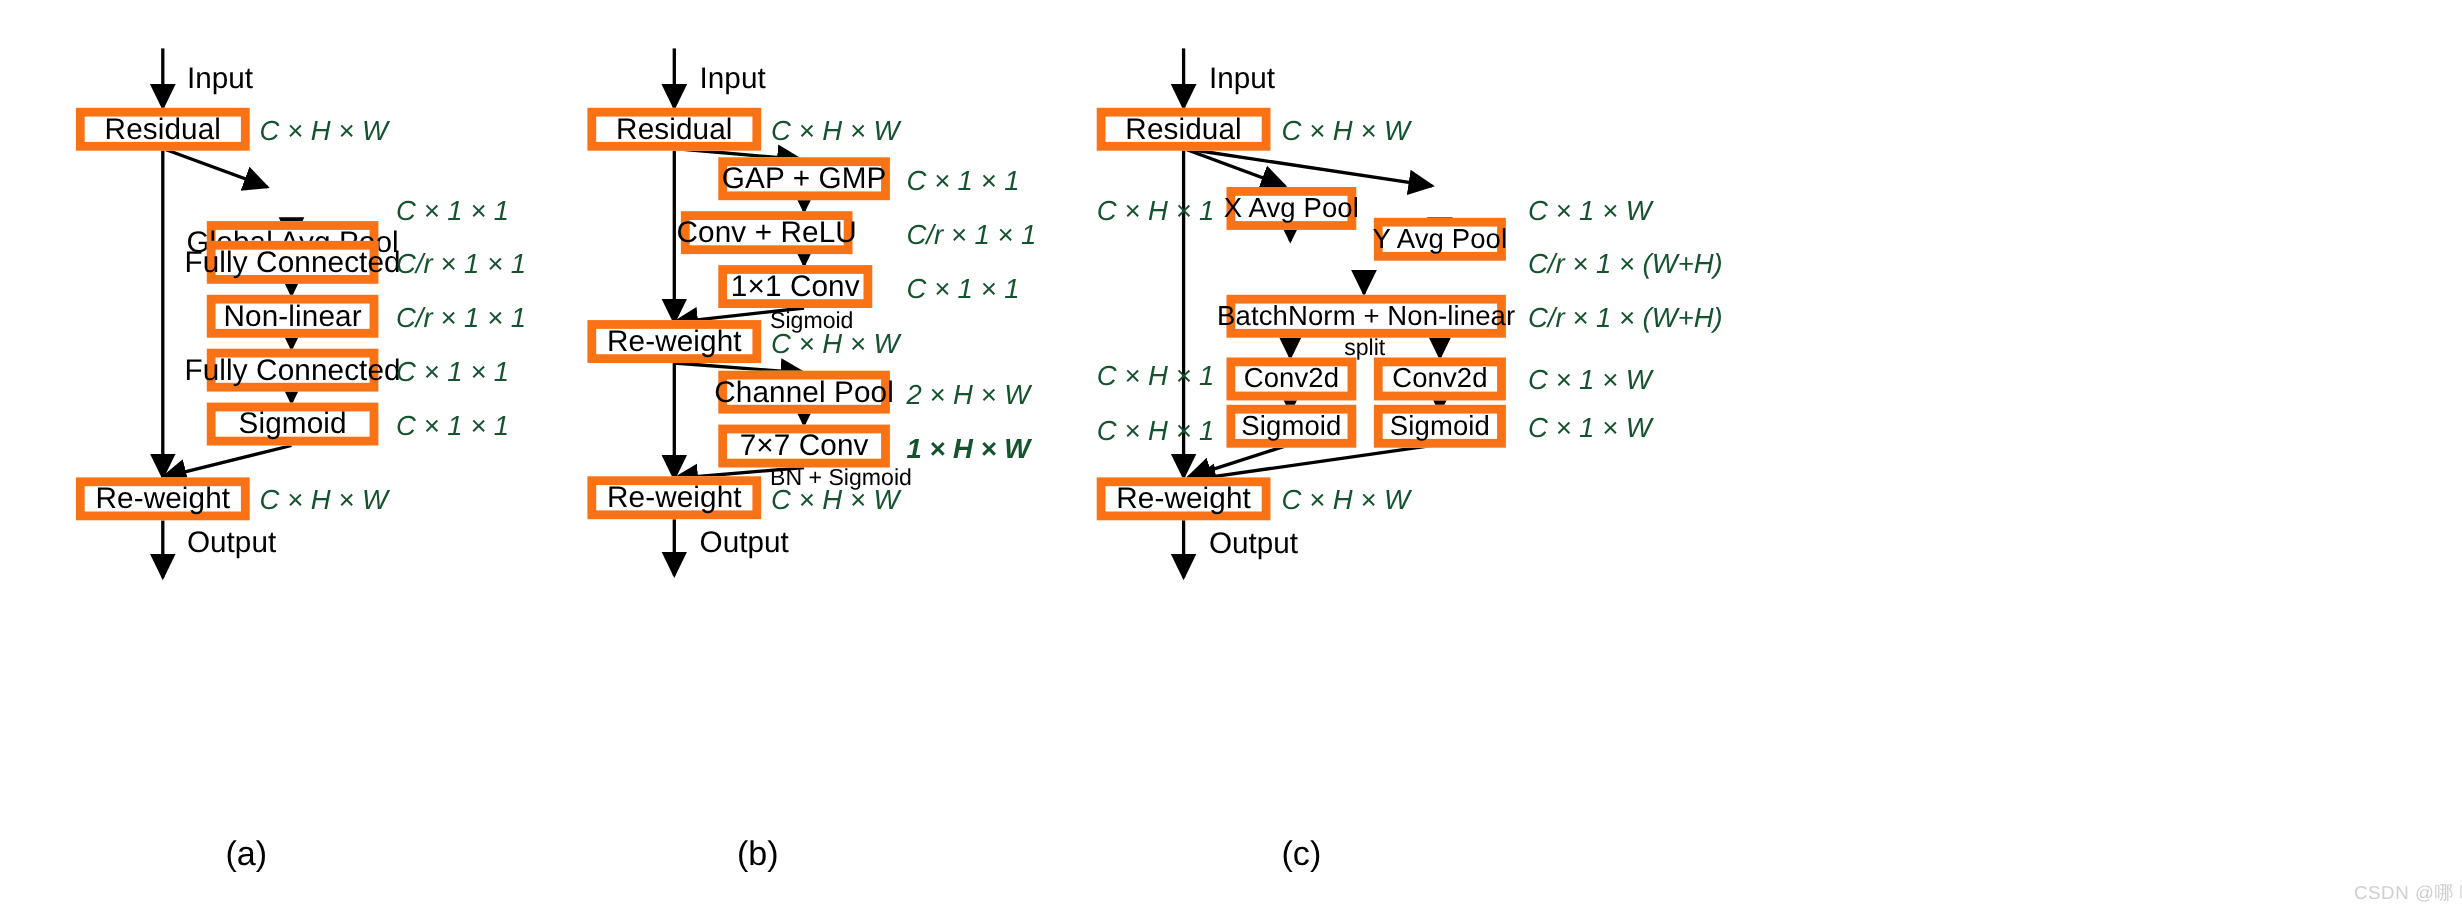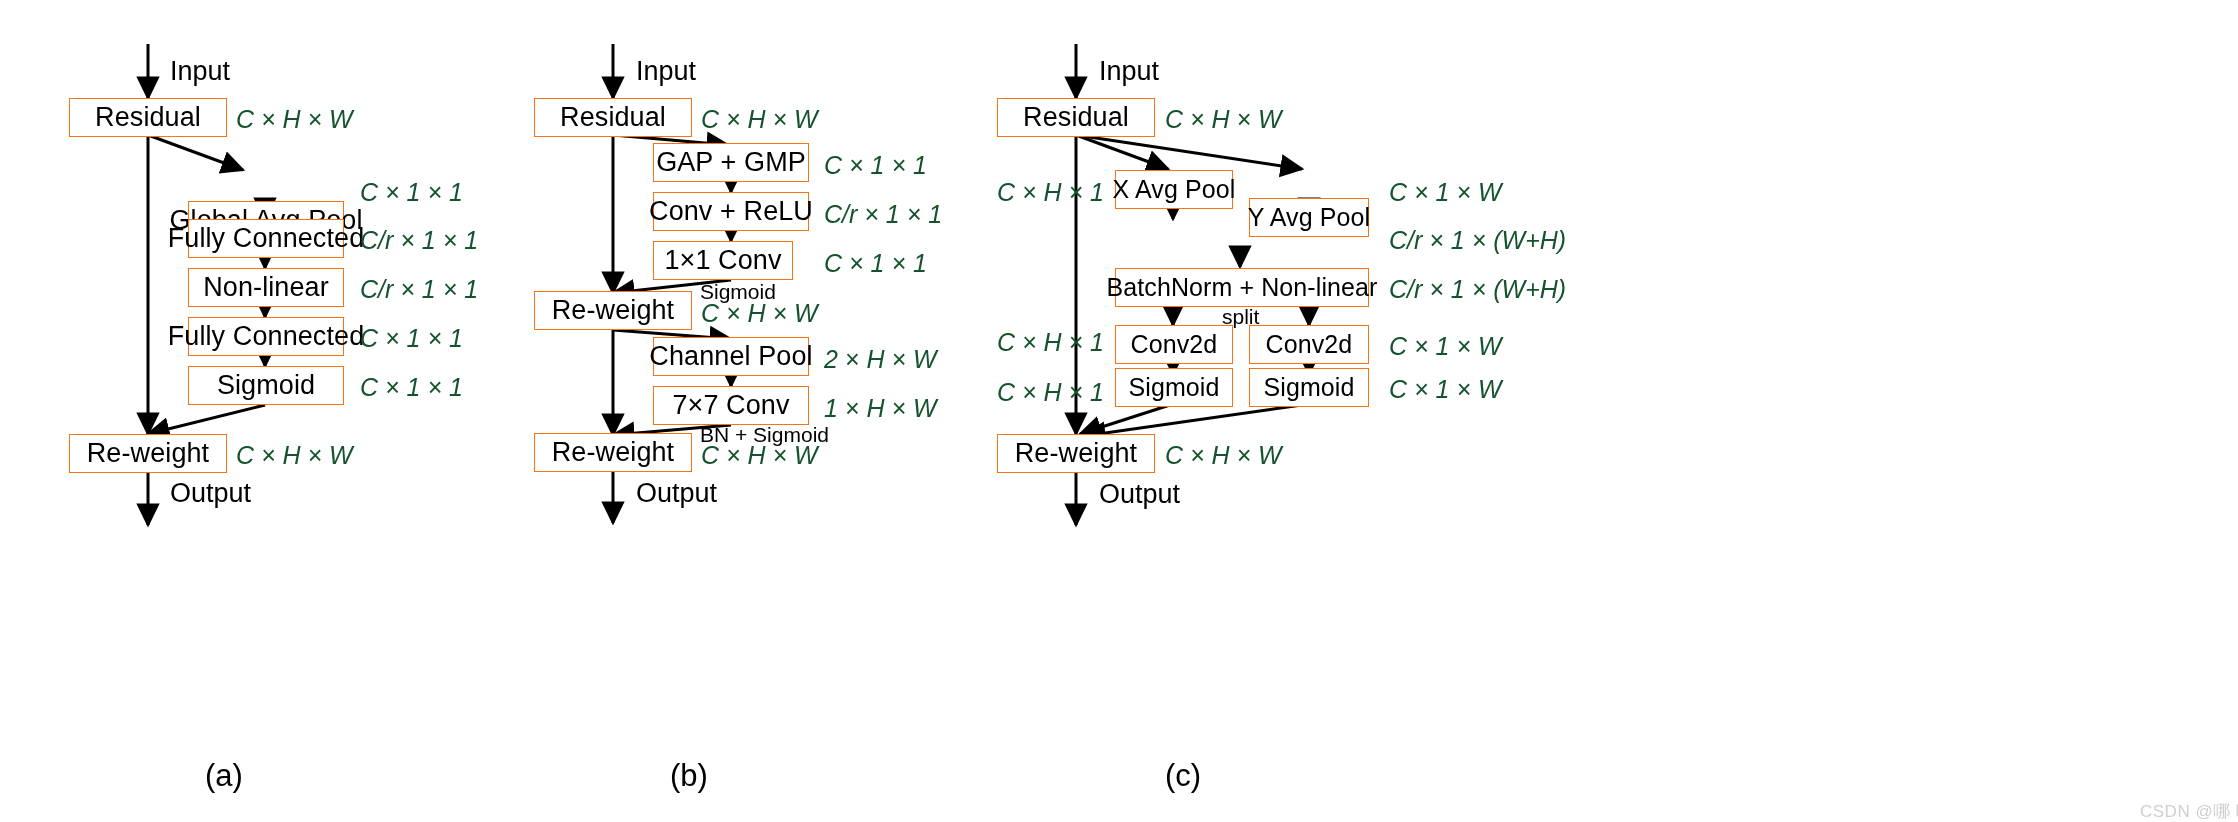--- a/index.html
+++ b/index.html
@@ -12,21 +12,21 @@
     position:relative;
     width:2238px;
     height:822px;
     background:#ffffff;
     overflow:hidden;
   }
   
   .box{
     position:absolute;
     box-sizing:border-box;
-    border:1px solid #f97316;
+    border:8px solid #f97316;
     background:#fff;
     display:flex;
     align-items:center;
     justify-content:center;
     font-size:27px;
     line-height:1;
     letter-spacing:.1px;
     white-space:nowrap;
     color:#000;
   }
@@ -154,21 +154,21 @@
   <div class="dim" style="left:360px;top:326px;">C × 1 × 1</div>
   <div class="dim" style="left:360px;top:375px;">C × 1 × 1</div>
   <div class="dim" style="left:236px;top:443px;">C × H × W</div>
 
   <div class="box" style="left:534px;top:98px;width:158px;height:39px;">
     <span>Residual</span>
   </div>
   <div class="box" style="left:653px;top:143px;width:156px;height:39px;">
     <span>GAP + GMP</span>
   </div>
-  <div class="box" style="left:653px;top:192px;width:156px;height:39px;">
+  <div class="box" style="left:619px;top:192px;width:156px;height:39px;">
     <span>Conv + ReLU</span>
   </div>
   <div class="box" style="left:653px;top:241px;width:140px;height:39px;">
     <span>1×1 Conv</span>
   </div>
   <div class="box" style="left:534px;top:291px;width:158px;height:39px;">
     <span>Re-weight</span>
   </div>
   <div class="box" style="left:653px;top:337px;width:156px;height:39px;">
     <span>Channel Pool</span>
@@ -182,21 +182,21 @@
 
   <div class="lbl" style="left:636px;top:58px;">Input</div>
   <div class="lbl" style="left:636px;top:480px;">Output</div>
 
   <div class="dim" style="left:701px;top:107px;">C × H × W</div>
   <div class="dim" style="left:824px;top:153px;">C × 1 × 1</div>
   <div class="dim" style="left:824px;top:202px;">C/r × 1 × 1</div>
   <div class="dim" style="left:824px;top:251px;">C × 1 × 1</div>
   <div class="dim" style="left:701px;top:301px;">C × H × W</div>
   <div class="dim" style="left:824px;top:347px;">2 × H × W</div>
-  <div class="dim" style="left:824px;top:396px;">1 × H × W</div>
+  <div class="dim" style="left:824px;top:396px;font-weight:bold;">1 × H × W</div>
   <div class="dim" style="left:701px;top:443px;">C × H × W</div>
 
   <div class="lbl small" style="left:700px;top:281px;">Sigmoid</div>
   <div class="lbl small" style="left:700px;top:424px;">BN + Sigmoid</div>
 
   <div class="box" style="left:997px;top:98px;width:158px;height:39px;">
     <span>Residual</span>
   </div>
   <div class="box sm" style="left:1115px;top:170px;width:118px;height:39px;">
     <span>X Avg Pool</span>

